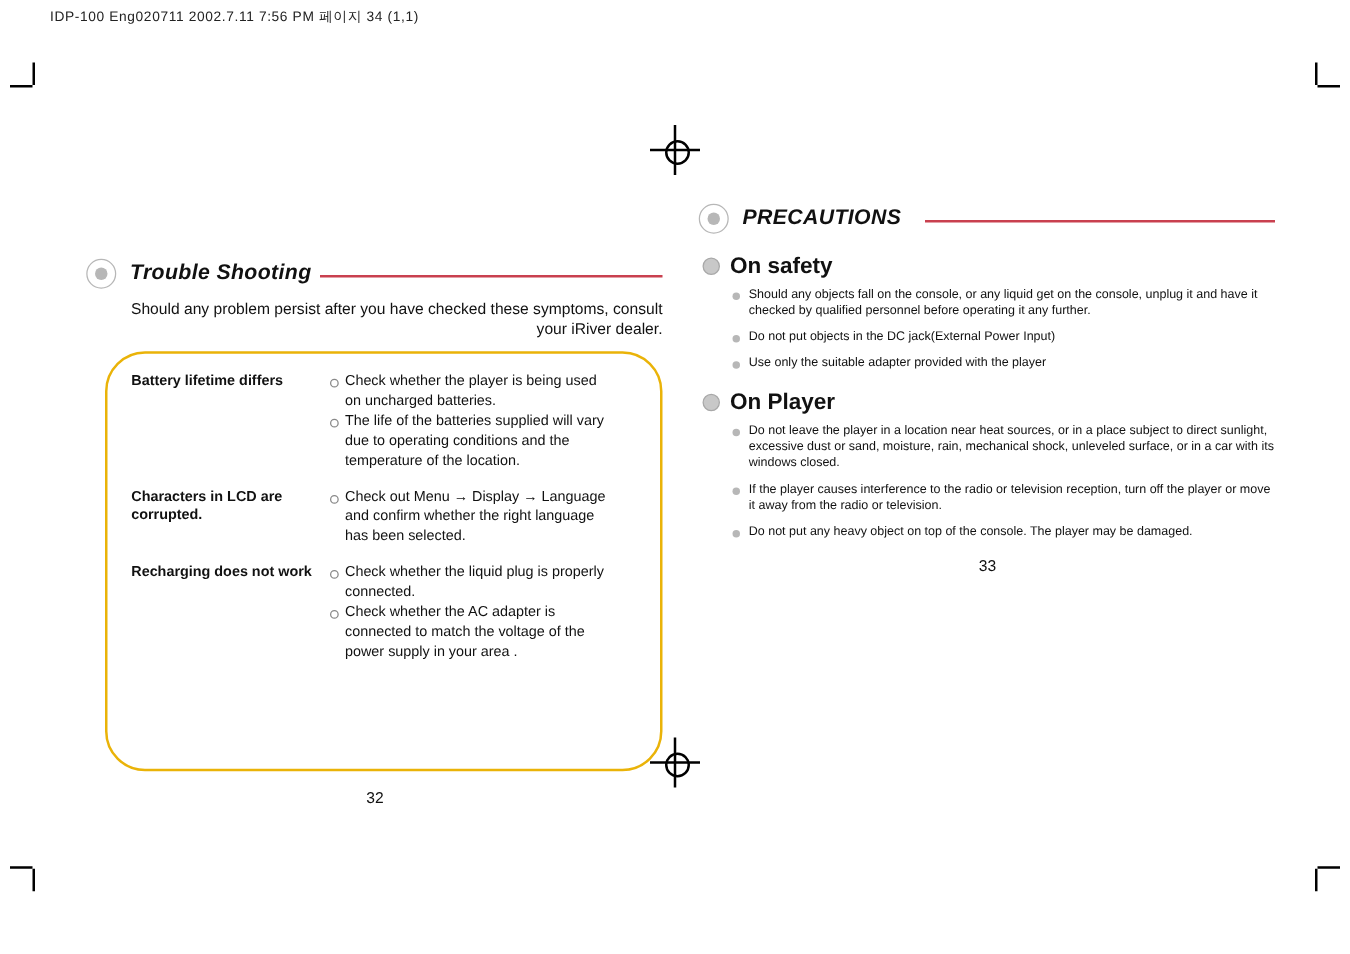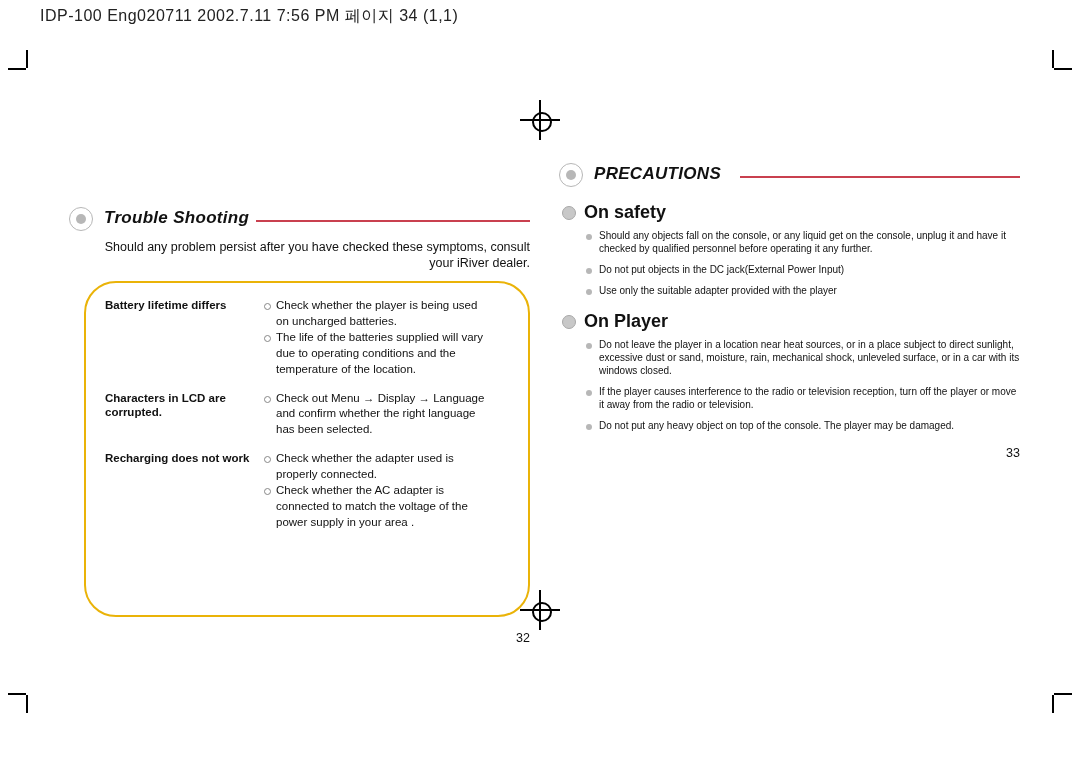--- a/index.html
+++ b/index.html
@@ -9,21 +9,21 @@
     font-family: Arial, Helvetica, sans-serif;
     color: #111;
     width: 1080px;
     height: 763px;
     overflow: hidden;
   }
   .topstrip {
     position: absolute;
     top: 6px;
     left: 40px;
-    font-size: 16px;
+    font-size: 11px;
     color: #222;
     letter-spacing: .5px;
   }
   .spread {
     position: absolute;
     top: 160px;
     left: 70px;
     width: 940px;
     height: 440px;
   }
@@ -101,21 +101,21 @@
     background:#c8c8c8; border:1px solid #a8a8a8;
   }
   ul.bul2 { margin:0 0 6px 0; padding:0 0 0 26px; list-style:none; }
   ul.bul2 li { position:relative; padding-left:13px; font-size:10px; line-height:1.3; margin-bottom:8px; }
   ul.bul2 li:before{
     content:""; position:absolute; left:0; top:5px;
     width:6px; height:6px; border-radius:50%;
     background:#b7b7b7;
   }
 
-  .pgnum { text-align:right; font-size:12.5px; margin-top:14px; }
+  .pgnum { text-align:center; font-size:12.5px; margin-top:14px; }
 
   
   .reg  { position:absolute; width:40px; height:40px; }
   .reg .h{ position:absolute; top:19px; left:0; width:40px; height:2px; background:#000; }
   .reg .v{ position:absolute; left:19px; top:0; width:2px; height:40px; background:#000; }
   .reg .c{ position:absolute; left:12px; top:12px; width:16px; height:16px;
            border:2px solid #000; border-radius:50%; }
   .reg.top    { top:100px;  left:520px; }
   .reg.bottom { top:590px;  left:520px; }
 
@@ -195,21 +195,21 @@
           <td>
             <ul class="bul">
               <li>Check out Menu → Display → Language and confirm whether the right language has been selected.</li>
             </ul>
           </td>
         </tr>
         <tr class="trow">
           <td class="lab">Recharging does not work</td>
           <td>
             <ul class="bul">
-              <li>Check whether the adapter used is properly connected.</li>
+              <li>Check whether the liquid plug is properly connected.</li>
               <li>Check whether the AC adapter is connected to match the voltage of the power supply in your area .</li>
             </ul>
           </td>
         </tr>
       </tbody>
         </table>
     </div>
 
     <div class="pgnum">32</div>
   </div>

